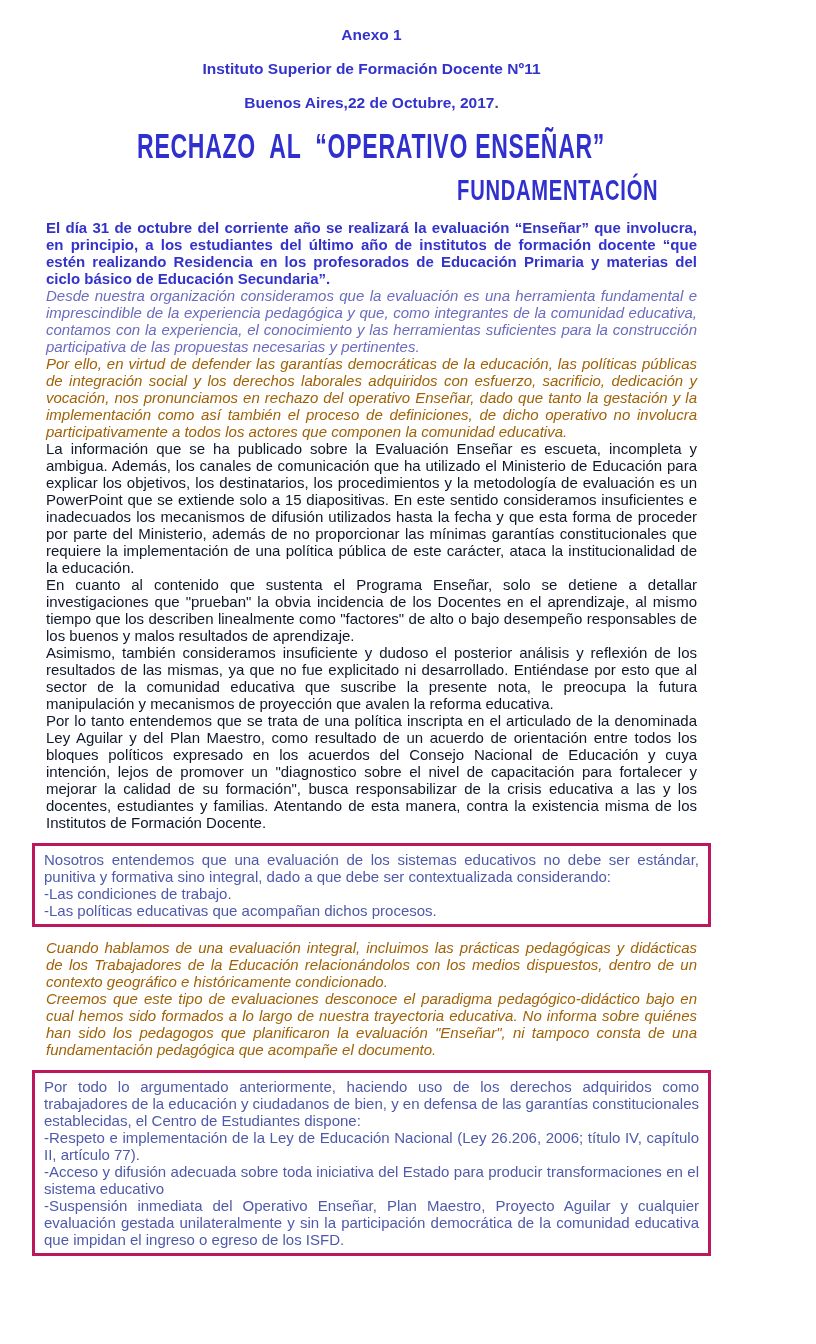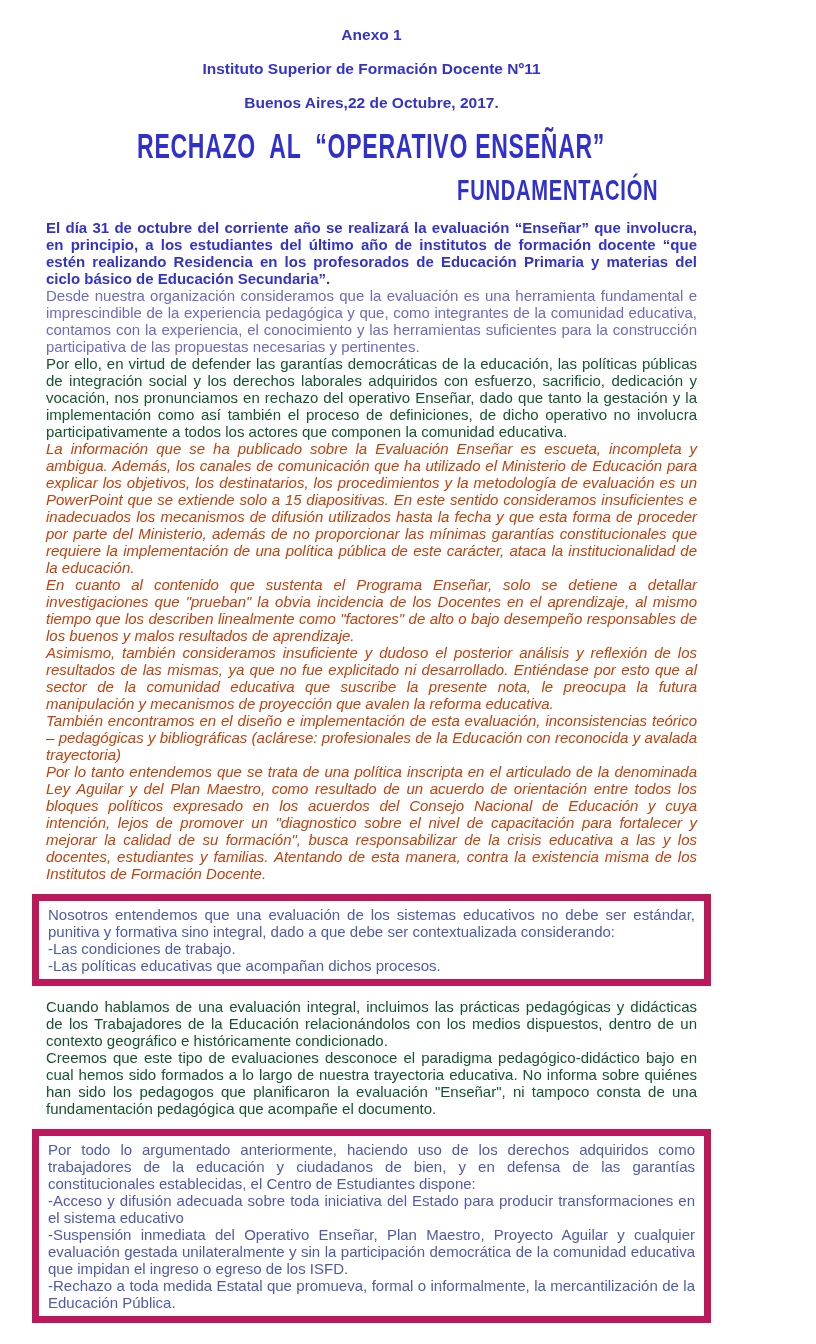--- a/index.html
+++ b/index.html
@@ -24,26 +24,26 @@
   .sub-title { margin: 10px 0 14px 0; text-align: right; white-space: pre-wrap; }
   .sub-title .condensed {
     display: inline-block; transform: scale(0.72, 1.08); transform-origin: center;
     color: #3030CE; font-weight: bold; font-size: 28px; line-height: 30px; letter-spacing: 1px;
   }
 
   .para {
     margin: 0; font-size: 15px; line-height: 17px; text-align: justify;
   }
   .bold-blue { color: #3333CC; font-weight: bold; }
-  .italic-blue { color: #6B6BC0; }
-  .gray { color: #14532d; }
-  .red { color: #c2410c; font-style: italic; }
+  .italic-blue { color: #6B6BC0; font-style: italic; }
+  .gray { color: #a16207; font-style: italic; }
+  .red { color: #0f172a; }
 
   .note-box {
-    border: 7px solid #be185d; color: #4F5AAB;
+    border: 3px solid #be185d; color: #4F5AAB;
     margin: 12px -14px 12px -14px; padding: 5px 9px;
     font-size: 15px; line-height: 17px;
   }
   .note-box p { margin: 0; }
   .note-box .intro { text-align: justify; }
 </style>
 </head>
 <body>
 
 <div class="page">
@@ -54,32 +54,31 @@
 
   <h1 class="big-title"><span class="condensed">RECHAZO  AL  “OPERATIVO ENSEÑAR”</span></h1>
   <h2 class="sub-title"><span class="condensed">FUNDAMENTACIÓN</span></h2>
 
   <p class="para bold-blue">El día 31 de octubre del corriente año se realizará la evaluación “Enseñar” que involucra, en principio, a los estudiantes del último año de institutos de formación docente “que estén realizando Residencia en los profesorados de Educación Primaria y materias del ciclo básico de Educación Secundaria”.</p>
   <p class="para italic-blue">Desde nuestra organización consideramos que la evaluación es una herramienta fundamental e imprescindible de la experiencia pedagógica y que, como integrantes de la comunidad educativa, contamos con la experiencia, el conocimiento y las herramientas suficientes para la construcción participativa de las propuestas necesarias y pertinentes.</p>
   <p class="para gray">Por ello, en virtud de defender las garantías democráticas de la educación, las políticas públicas de integración social y los derechos laborales adquiridos con esfuerzo, sacrificio, dedicación y vocación, nos pronunciamos  en rechazo del operativo Enseñar, dado que tanto la gestación y la implementación como así también el proceso de definiciones, de dicho operativo no involucra participativamente a todos los actores que componen  la comunidad educativa.</p>
   <p class="para red">La información que se ha publicado sobre la Evaluación Enseñar es escueta, incompleta y ambigua. Además, los canales de comunicación que ha utilizado el Ministerio de Educación para explicar los objetivos, los destinatarios, los procedimientos y la metodología de evaluación es un PowerPoint que se extiende solo a 15 diapositivas. En este sentido consideramos insuficientes e inadecuados los mecanismos de difusión utilizados hasta la fecha y que esta forma de proceder por parte del Ministerio, además de no proporcionar las mínimas garantías constitucionales que requiere la implementación de una política pública de este carácter, ataca la institucionalidad de la educación.</p>
   <p class="para red">En cuanto al contenido que sustenta el Programa Enseñar, solo se detiene a detallar investigaciones que "prueban" la obvia incidencia de los Docentes en el aprendizaje, al mismo tiempo que los describen linealmente como "factores" de alto o bajo desempeño responsables de los buenos y malos resultados de aprendizaje.</p>
   <p class="para red">Asimismo, también consideramos insuficiente y dudoso  el posterior análisis y reflexión de los resultados de las mismas, ya que no fue explicitado ni desarrollado. Entiéndase por esto que al sector de la comunidad educativa que suscribe la presente nota, le preocupa la futura manipulación  y mecanismos de proyección que avalen la reforma educativa.</p>
-  <p class="para red">También encontramos en el diseño e implementación de esta evaluación, inconsistencias teórico – pedagógicas y bibliográficas (aclárese: profesionales de la Educación con reconocida y avalada trayectoria)</p>
   <p class="para red">Por lo tanto entendemos que se trata de una política inscripta en el articulado de la denominada Ley Aguilar y del Plan Maestro, como resultado de un acuerdo de orientación entre todos los bloques políticos expresado en los acuerdos del Consejo Nacional de Educación y cuya intención, lejos de promover un "diagnostico sobre el nivel de capacitación  para fortalecer y mejorar la calidad de su formación", busca responsabilizar de la crisis educativa a las y los docentes, estudiantes y familias. Atentando de esta manera, contra la existencia misma de los Institutos de Formación Docente.</p>
 
   <div class="note-box">
     <p class="intro">Nosotros entendemos que una evaluación de los sistemas educativos no debe ser estándar, punitiva y formativa sino integral, dado a que debe ser contextualizada considerando:</p>
     <p>-Las condiciones de trabajo.</p>
     <p>-Las políticas educativas que acompañan dichos procesos.</p>
   </div>
 
   <p class="para gray">Cuando hablamos de una evaluación integral, incluimos las prácticas pedagógicas y didácticas  de los Trabajadores de la Educación relacionándolos con los medios dispuestos, dentro de un contexto geográfico e históricamente condicionado.</p>
   <p class="para gray">Creemos que este tipo de evaluaciones desconoce el paradigma pedagógico-didáctico bajo en cual hemos sido formados a lo largo de nuestra trayectoria educativa. No informa sobre quiénes han sido los pedagogos que planificaron la evaluación "Enseñar", ni tampoco consta de una fundamentación pedagógica que acompañe el documento.</p>
 
   <div class="note-box">
     <p class="intro">Por todo lo argumentado anteriormente, haciendo uso de los derechos adquiridos como trabajadores de la educación y ciudadanos de bien, y en defensa de las garantías constitucionales establecidas, el Centro de Estudiantes dispone:</p>
+    <p class="intro">-Respeto e implementación de la Ley de Educación Nacional (Ley 26.206, 2006; título IV, capítulo II, artículo 77).</p>
     <p class="intro">-Acceso y difusión adecuada sobre toda iniciativa del Estado para producir transformaciones en el sistema educativo</p>
     <p class="intro">-Suspensión inmediata del Operativo Enseñar, Plan Maestro, Proyecto Aguilar y cualquier evaluación gestada unilateralmente y sin la participación democrática de la comunidad educativa que impidan el ingreso o egreso de los ISFD.</p>
-    <p class="intro">-Rechazo a toda medida Estatal que promueva, formal o informalmente, la mercantilización de la Educación Pública.</p>
   </div>
 
 </div>
 
 </body></html>

